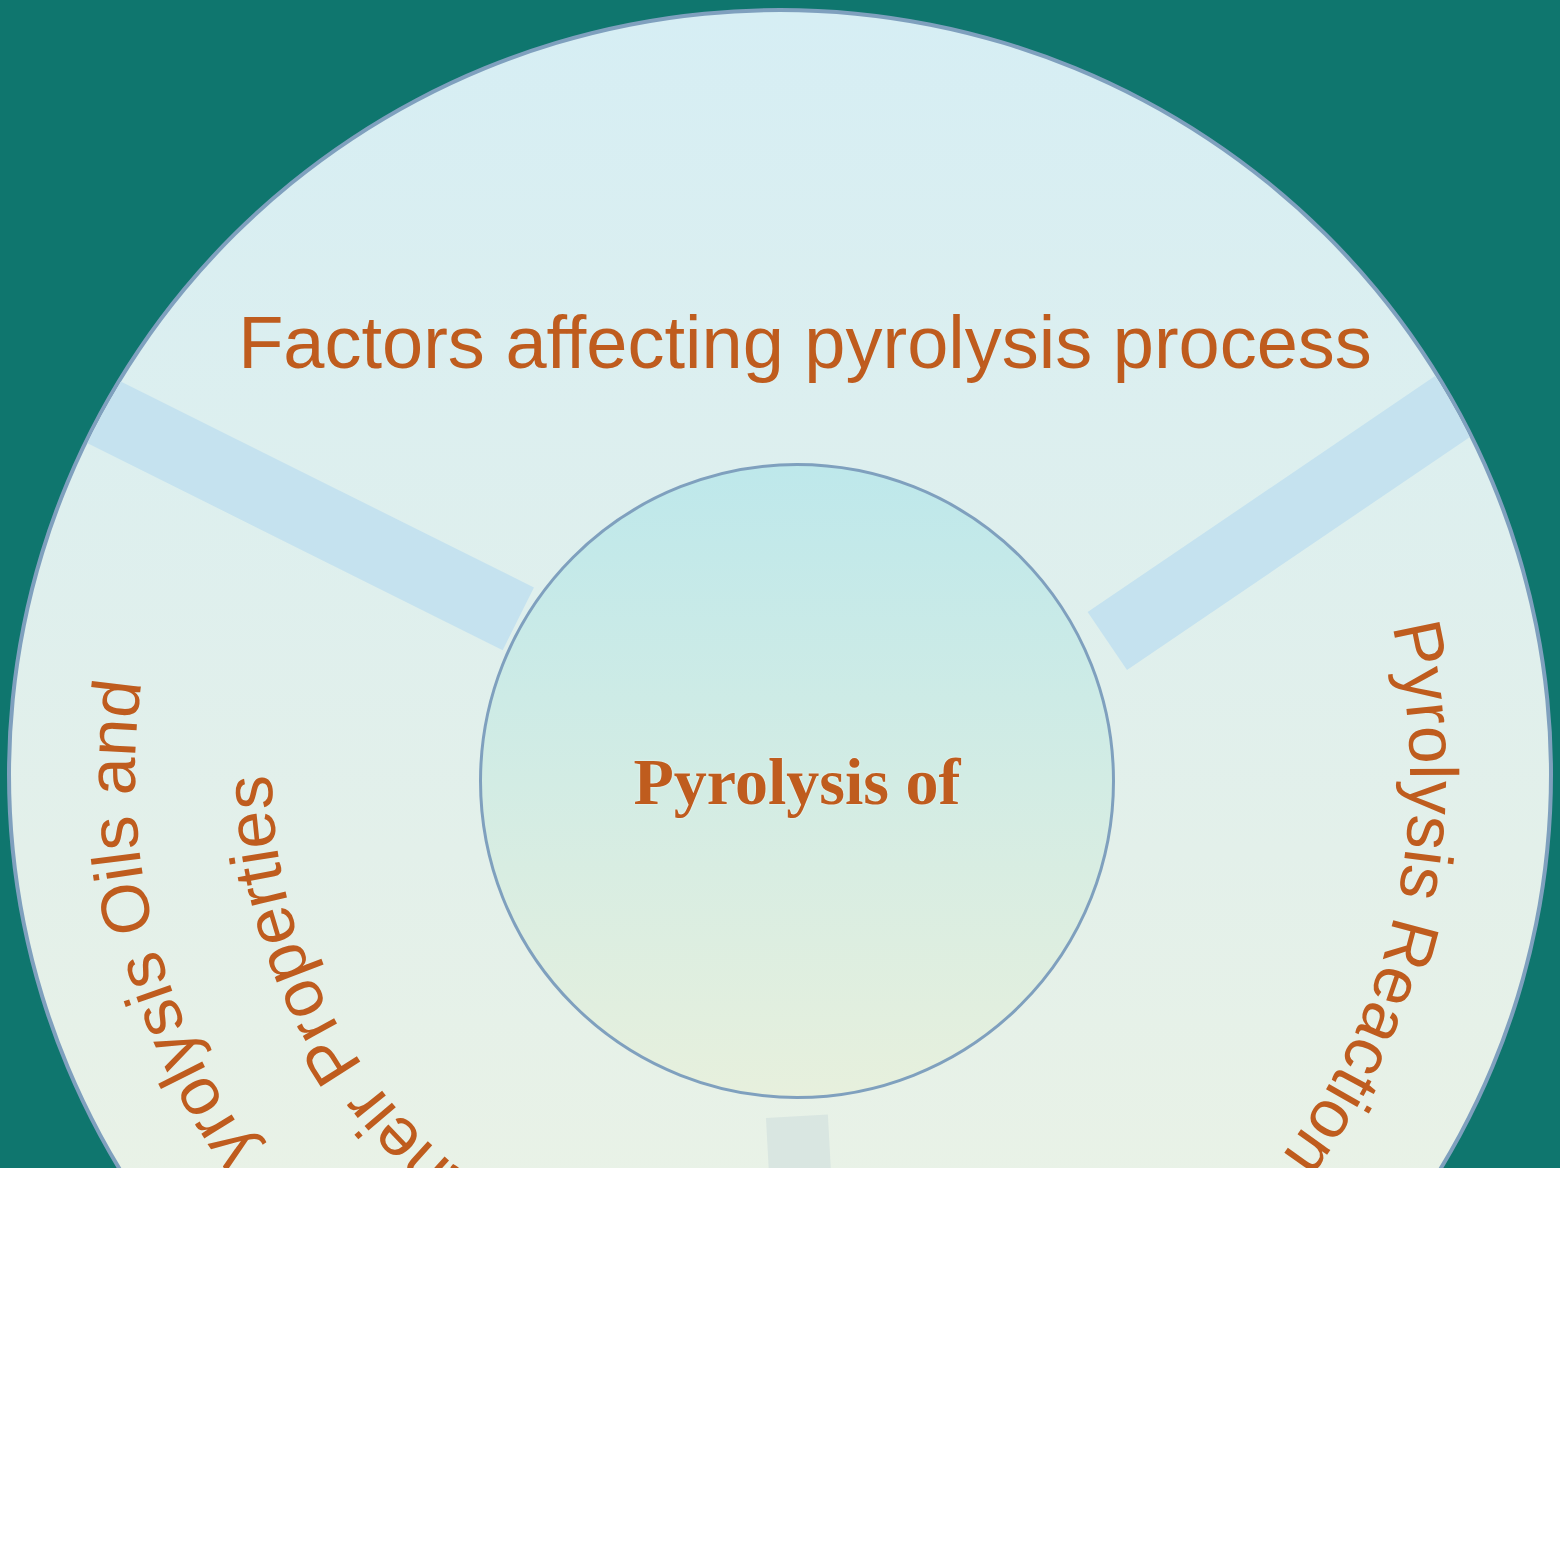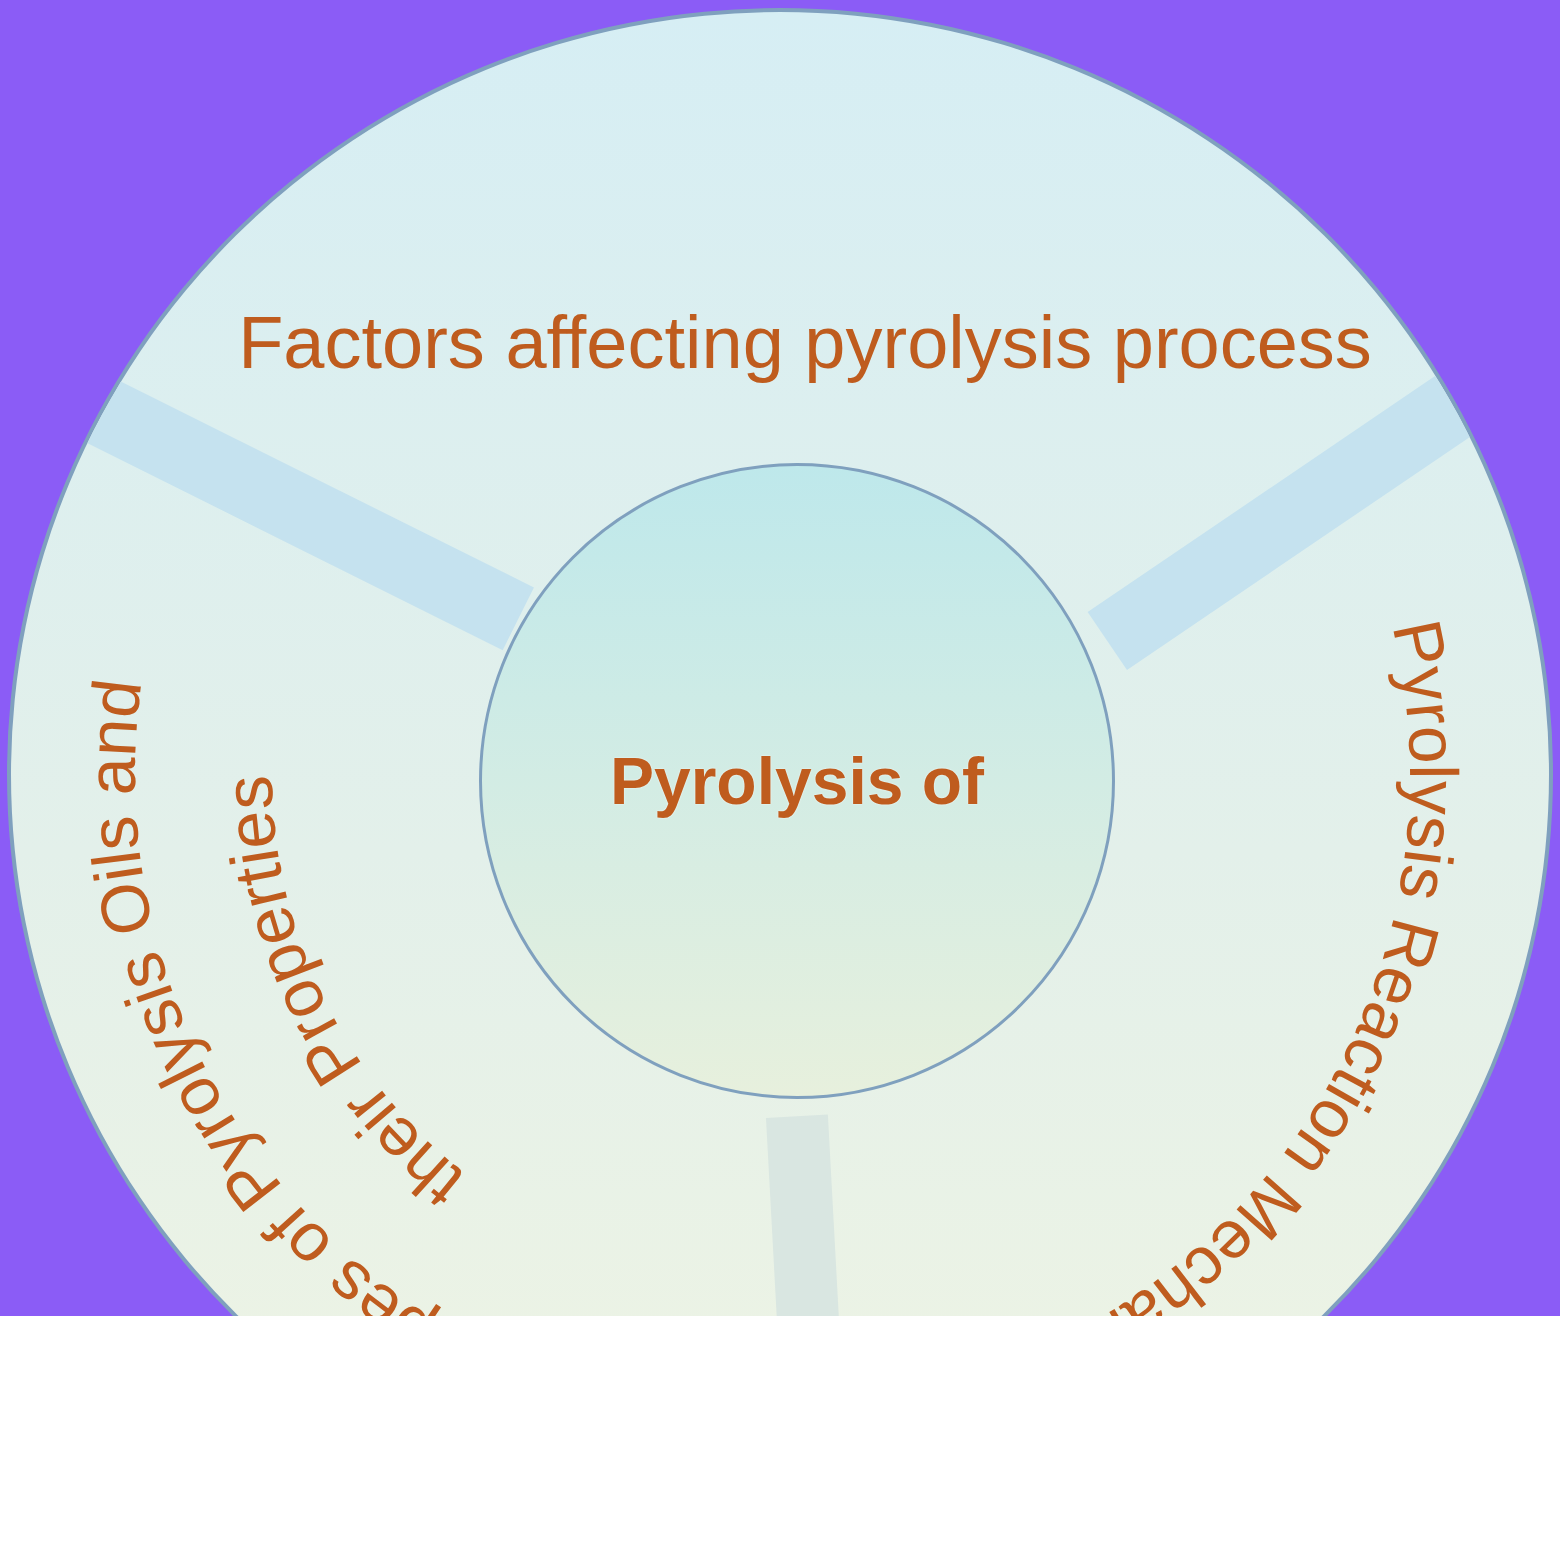--- a/index.html
+++ b/index.html
@@ -8,22 +8,22 @@
     --outer-top:#d6eef4;
     --outer-mid:#e3f0ea;
     --outer-bottom:#eff4e3;
     --inner-top:#bee8eb;
     --inner-bottom:#e7f0dd;
     --spoke-blue:#c5e2ef;
     --spoke-green:#d9e6e1;
   }
   html,body{margin:0;padding:0;background:#ffffff;}
   .canvas{
-    position:relative;width:1560px;height:1316px;overflow:hidden;
-    background:#8b5cf6;
+    position:relative;width:1560px;height:1168px;overflow:hidden;
+    background:#0f766e;
     font-family:"Liberation Sans", sans-serif;
   }
   .outer-circle{
     position:absolute;left:7px;top:8px;width:1546px;height:1533px;
     border-radius:50%;
     border:4px solid var(--circle-border);
     box-sizing:border-box;
     background:linear-gradient(to bottom, var(--outer-top) 0%, var(--outer-mid) 55%, var(--outer-bottom) 100%);
     overflow:hidden;
   }
@@ -58,20 +58,21 @@
     box-sizing:border-box;
     background:linear-gradient(to bottom, var(--inner-top) 0%, var(--inner-bottom) 100%);
     display:flex;align-items:center;justify-content:center;
   }
   .center-title{
     text-align:center;
     font-size:66px;font-weight:bold;
     line-height:95px;
     color:var(--label-text);
     text-shadow:0 0 2px rgba(255,255,255,0.85);
+    font-family:Liberation Serif, serif;
   }
   .arc-layer{
     position:absolute;left:0;top:0;width:1560px;height:1544px;
     pointer-events:none;
   }
   .arc-text{
     font-family:"Liberation Sans", sans-serif;
     font-size:68px;
     fill:var(--label-text);
   }

